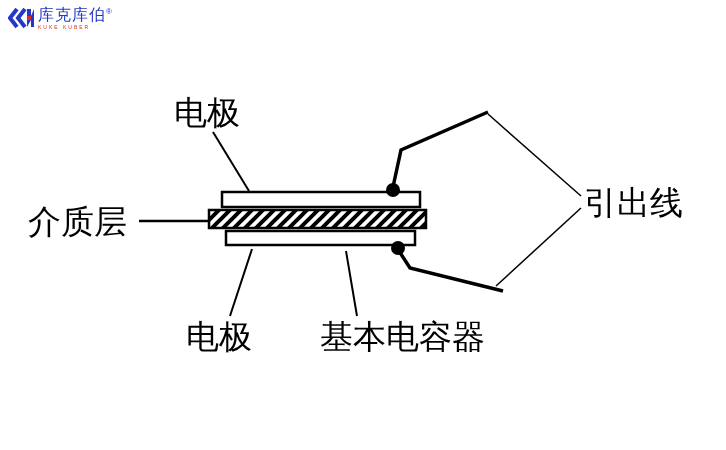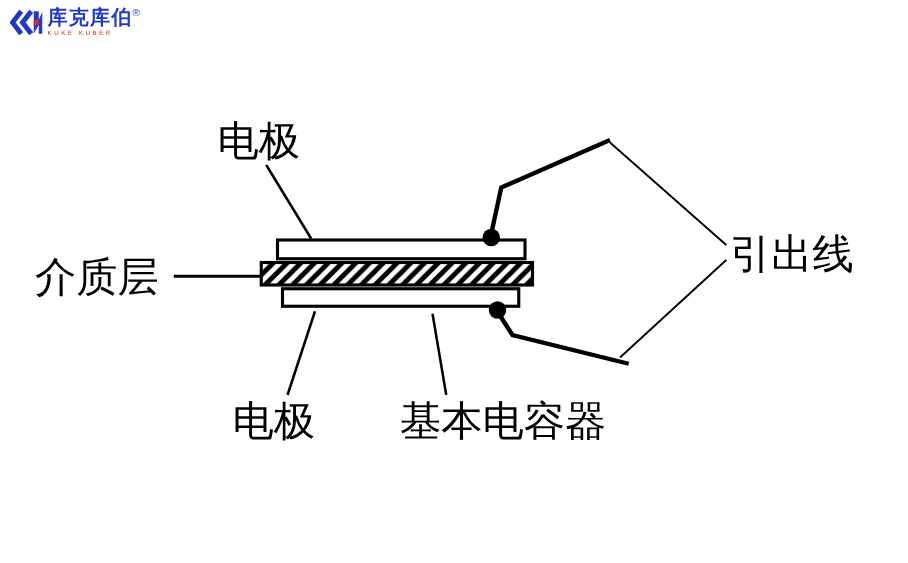--- a/index.html
+++ b/index.html
@@ -19,21 +19,21 @@
     align-items: flex-start;
     gap: 4px;
   }
   .logo-icon { display: block; }
   .logo-text {
     line-height: 1;
   }
   .logo-brand {
     color: #2438c8;
     font-size: 16px;
-    font-weight: bold;
+    font-weight: normal;
     letter-spacing: 1px;
   }
   .logo-reg {
     color: #2438c8;
     font-size: 8px;
     vertical-align: super;
   }
   .logo-sub {
     color: #e02a1f;
     font-size: 5px;

